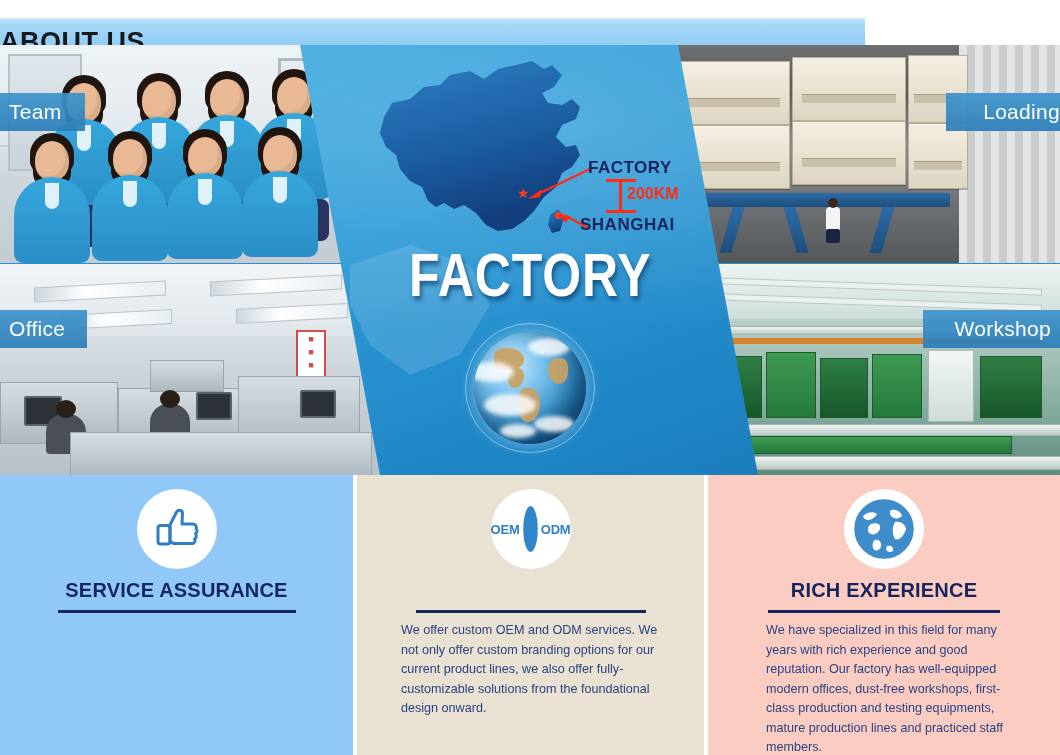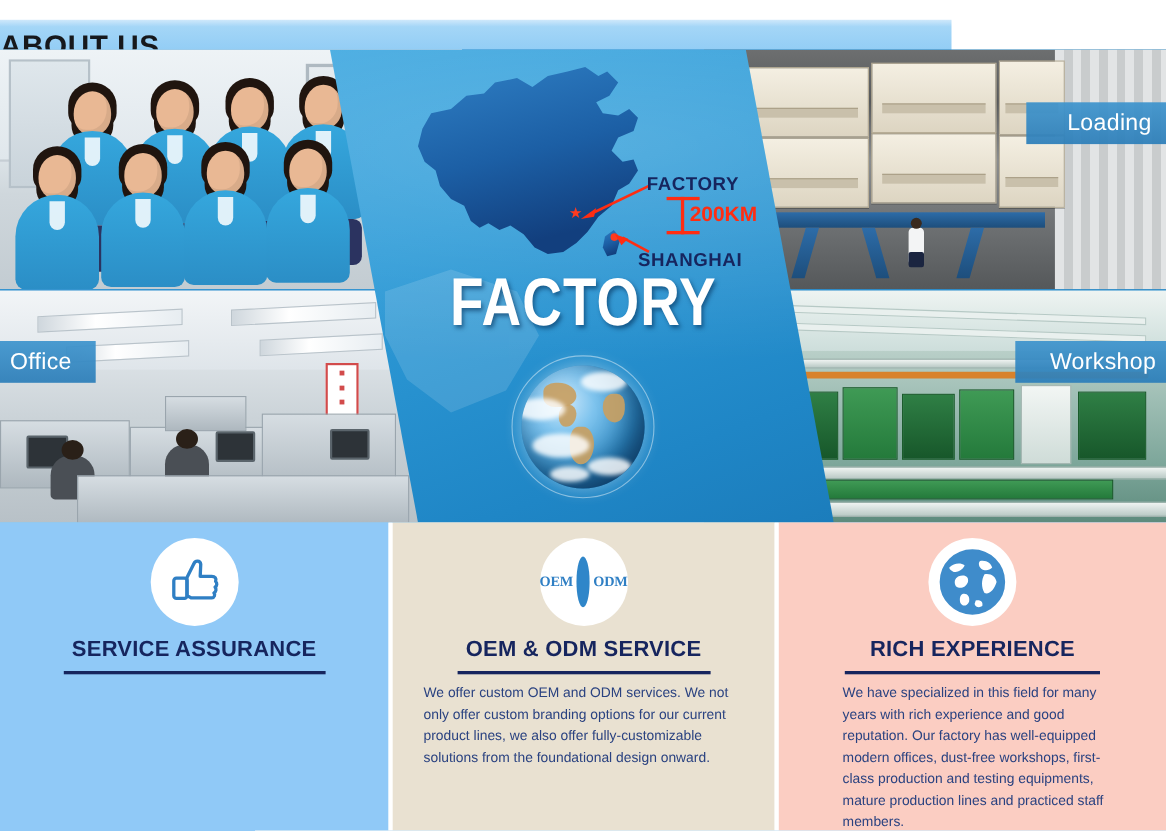--- a/index.html
+++ b/index.html
@@ -98,22 +98,22 @@
   .center-inner{position:absolute;left:0;top:0;width:1060px;height:430px;}
 
   .china-map{position:absolute;left:366px;top:10px;width:280px;height:190px;}
   .starpt{position:absolute;left:517px;top:142px;width:13px;height:13px;color:#ff3b1f;
      font-size:14px;line-height:13px;}
   .shdot{position:absolute;left:555px;top:167px;width:7px;height:7px;border-radius:50%;background:#ff3b1f;}
 
   .lbl-factory{position:absolute;left:588px;top:113px;color:#16255e;font-size:17px;font-weight:bold;
      letter-spacing:.5px;font-family:"Liberation Sans",sans-serif;}
   .lbl-shanghai{position:absolute;left:580px;top:170px;color:#16255e;font-size:17px;font-weight:bold;
-     letter-spacing:.5px;font-family:"Liberation Sans",sans-serif;margin-top:12px;}
-  .lbl-200km{position:absolute;left:627px;top:140px;color:#ff2d12;font-size:19px;font-weight:bold;
+     letter-spacing:.5px;font-family:"Liberation Sans",sans-serif;}
+  .lbl-200km{position:absolute;left:627px;top:140px;color:#ff2d12;font-size:16px;font-weight:bold;
      font-family:"Liberation Sans",sans-serif;}
   .ibar{position:absolute;left:606px;top:134px;width:30px;height:34px;}
   .ibar i{position:absolute;background:#ff2d12;display:block;}
   .ibar .top{left:0;top:0;width:30px;height:3px;}
   .ibar .bot{left:0;bottom:0;width:30px;height:3px;}
   .ibar .mid{left:13px;top:0;width:3px;height:34px;}
   .arrow1,.arrow2{position:absolute;}
 
   .factory-word{position:absolute;left:0;top:200px;width:1060px;text-align:center;
      font-size:52px;font-weight:bold;color:#ffffff;letter-spacing:1px;
@@ -129,21 +129,21 @@
      box-shadow:0 0 16px rgba(255,255,255,.4), inset -10px -12px 26px rgba(0,20,50,.55);}
   .cloud{position:absolute;background:rgba(255,255,255,.82);border-radius:50%;filter:blur(2px);}
   .landm{position:absolute;background:#c8a062;opacity:.92;}
 
   
   .tag{position:absolute;color:#ffffff;font-size:21px;letter-spacing:.3px;
        font-family:"Liberation Sans",sans-serif;
        background:linear-gradient(180deg,rgba(62,148,205,.93),rgba(44,126,185,.93));
        display:flex;align-items:center;}
   .tag-team{left:0;top:48px;width:76px;height:38px;padding-left:9px;}
-  .tag-loading{right:0;top:48px;width:114px;height:38px;padding-right:13px;justify-content:flex-end;}
+  .tag-loading{right:0;top:48px;width:114px;height:38px;padding-right:0;justify-content:flex-end;}
   .tag-office{left:0;top:265px;width:78px;height:38px;padding-left:9px;}
   .tag-workshop{right:0;top:265px;width:128px;height:38px;padding-right:9px;justify-content:flex-end;}
 
   
   .panels{position:absolute;left:0;top:475px;width:1060px;height:280px;display:flex;}
   .panel{position:relative;height:280px;padding:0;box-sizing:border-box;}
   .p1{width:353px;background:#90c9f7;}
   .gap{width:4px;background:#ffffff;}
   .p2{width:347px;background:#e9e1d1;}
   .p3{width:352px;background:#fbcdc2;}
@@ -153,28 +153,28 @@
         display:flex;align-items:center;justify-content:center;}
   .ptitle{position:absolute;top:104px;left:0;width:100%;text-align:center;
         font-size:20px;font-weight:bold;color:#16255e;letter-spacing:.2px;
         font-family:"Liberation Sans",sans-serif;}
   .rule{position:absolute;top:135px;left:50%;transform:translateX(-50%);height:3px;background:#16255e;}
   .p1 .rule{width:238px;}
   .p2 .rule{width:230px;}
   .p3 .rule{width:232px;}
   .pbody{position:absolute;top:146px;left:0;width:100%;padding:0 56px;box-sizing:border-box;
         font-size:12.6px;line-height:19.5px;color:#2a4280;font-family:"Liberation Sans",sans-serif;}
-  .p2 .pbody{padding:0 28px;}
+  .p2 .pbody{padding:0 44px;}
   .p3 .pbody{padding:0 56px 0 58px;}
 
   
   .thumb{width:50px;height:48px;}
   
   .oemodm{display:flex;align-items:center;justify-content:center;gap:2px;}
-  .oemodm .txt{font-size:13px;font-weight:bold;color:#2f7fc4;font-family:Liberation Serif, serif;letter-spacing:-.2px;}
+  .oemodm .txt{font-size:13px;font-weight:bold;color:#2f7fc4;font-family:Liberation Sans, sans-serif;letter-spacing:-.2px;}
   .lens{width:26px;height:46px;background:#2f86c9;border-radius:50% 50% 50% 50%/50% 50% 50% 50%;
         transform:scaleX(.85);}
 </style>
 </head>
 <body>
 
 <div class="page">
 
   <div class="header">
     <div class="header-title">ABOUT US</div>
@@ -364,20 +364,23 @@
               <div class="cloud" style="left:54px;top:6px;width:42px;height:18px;"></div>
               <div class="cloud" style="left:60px;top:84px;width:40px;height:16px;"></div>
               <div class="cloud" style="left:26px;top:92px;width:36px;height:14px;"></div>
             </div>
           </div>
         </div>
 
       </div>
     </div>
 
+    <div class="tag tag-team">
+      <span>Team</span>
+    </div>
     <div class="tag tag-loading">
       <span>Loading</span>
     </div>
     <div class="tag tag-workshop">
       <span>Workshop</span>
     </div>
     <div class="tag tag-office">
       <span>Office</span>
     </div>
   </div>
@@ -399,21 +402,20 @@
     </div>
 
     <div class="gap"></div>
 
     <div class="panel p2">
       <div class="circ oemodm">
         <span class="txt">OEM</span>
         <span class="lens"></span>
         <span class="txt">ODM</span>
       </div>
-      <div class="ptitle">OEM &amp; ODM SERVICE</div>
       <div class="rule"></div>
       <div class="pbody">We offer custom OEM and ODM services. We not only offer custom branding options for our current product lines, we also offer fully-customizable solutions from the foundational design onward.</div>
     </div>
 
     <div class="gap"></div>
 
     <div class="panel p3">
       <div class="circ">
         <svg width="66" height="66" viewBox="0 0 66 66">
           <circle cx="33" cy="33" r="31" fill="#3f8ccb"></circle>

